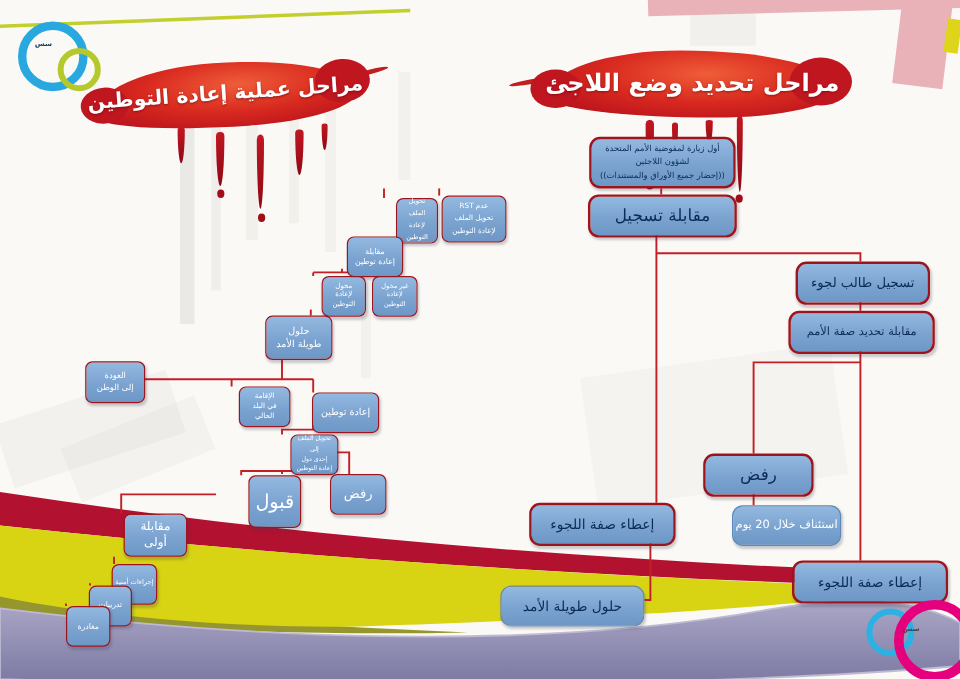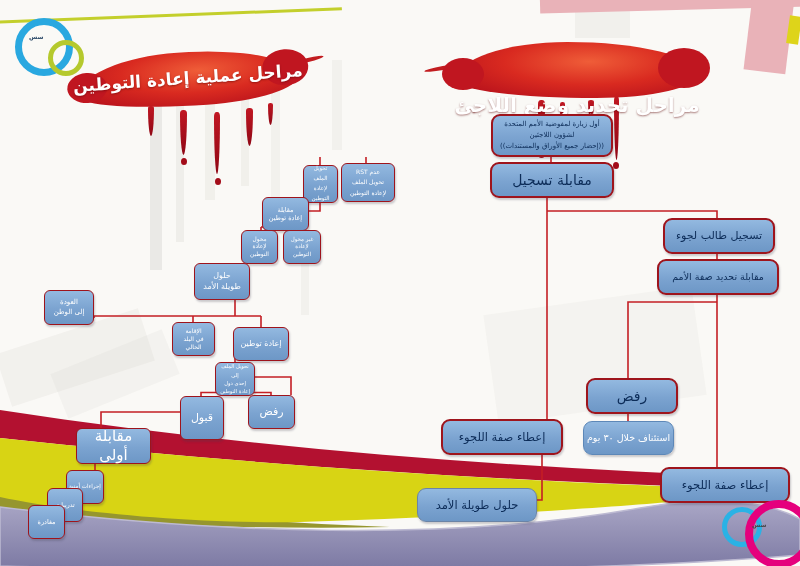--- a/index.html
+++ b/index.html
@@ -14,21 +14,21 @@
   
   .node{
     position:absolute;z-index:6;box-sizing:border-box;
     display:flex;align-items:center;justify-content:center;text-align:center;
     font-weight:normal;line-height:1.3;white-space:pre-line;padding:16px 2px;
     background:linear-gradient(180deg,#93b9e0 0%,#7ba3d0 55%,#6d97c6 100%);
     border:2px solid #9e141c;border-radius:9px;color:#0c2c58;
     box-shadow:1px 2px 2px rgba(60,60,80,.25);
   }
   .node.small{border-width:1.5px;border-radius:6px;}
-  .node.white{color:#ffffff;}
+  .node.white{color:#ffffff;margin-left:27px;}
   .node.plain{border:1px solid #5d88b8;}
   
   .banner{position:absolute;z-index:4;}
   .banner .blob{position:absolute;border-radius:46% 54% 42% 58% / 68% 58% 42% 32%;
     background:radial-gradient(ellipse at 55% 35%, #ef5d38 0%, #d92a20 45%, #ab081a 100%);}
   .banner .blob.b2{border-radius:50%;background:#c01620;}
   .banner .txt{position:absolute;left:0;right:0;text-align:center;color:#fff;
     font-weight:bold;z-index:3;text-shadow:0 1px 2px rgba(90,0,0,.5);}
   .drip{position:absolute;background:linear-gradient(180deg,#c11722,#8f0715);
     border-radius:45% 45% 50% 50% / 8% 8% 92% 92%;z-index:3;}
@@ -80,21 +80,21 @@
   <div class="logo-mark" style="left:29px;top:33px;font-size:6px;color:#1a3a5c;">سس</div>
 
   <div class="ring" style="left:722px;top:507px;width:30px;height:30px;border:5px solid #2ab2e5;"></div>
   <div class="ring" style="left:745px;top:500px;width:52px;height:52px;border:8px solid #e5007d;"></div>
   <div class="logo-mark" style="left:752px;top:521px;font-size:6px;color:#444;">سس</div>
 
   <div class="banner" style="left:448px;top:40px;width:258px;height:64px;">
     <span class="blob" style="left:8px;top:2px;right:8px;bottom:6px;"></span>
     <span class="blob b2" style="left:-6px;top:18px;width:42px;height:32px;"></span>
     <span class="blob b2" style="right:-4px;top:8px;width:52px;height:40px;"></span>
-    <span class="txt" style="top:17px;font-size:20px;margin-top:36px;" dir="rtl">مراحل تحديد وضع اللاجئ</span>
+    <span class="txt" style="top:17px;font-size:20px;" dir="rtl">مراحل تحديد وضع اللاجئ</span>
   </div>
   <div class="tail" style="left:424px;top:66px;width:38px;height:4px;transform:rotate(-10deg);"></div>
   <div class="drip" style="left:538px;top:100px;width:7px;height:48px;"></div>
   <div class="drip" style="left:560px;top:102px;width:5px;height:28px;"></div>
   <div class="drip" style="left:588px;top:100px;width:6px;height:20px;"></div>
   <div class="drip" style="left:614px;top:96px;width:5px;height:64px;"></div>
   <div class="drop" style="left:538px;top:150px;width:7px;height:8px;"></div>
   <div class="drop" style="left:613px;top:162px;width:6px;height:7px;"></div>
 
   <div class="banner" style="left:72px;top:50px;width:232px;height:62px;transform:rotate(-4deg);">
@@ -140,46 +140,46 @@
     </g>
   </svg>
 
   <div class="node" dir="rtl" style="left:491px;top:114px;width:122px;height:43px;font-size:7px;line-height:1.55;">أول زيارة لمفوضية الأمم المتحدة
 لشؤون اللاجئين
 ((إحضار جميع الأوراق والمستندات))</div>
   <div class="node" dir="rtl" style="left:663px;top:218px;width:112px;height:29px;font-size:11px;">تسجيل طالب لجوء</div>
   <div class="node" dir="rtl" style="left:490px;top:162px;width:124px;height:34px;font-size:14px;">مقابلة تسجيل</div>
   <div class="node" dir="rtl" style="left:657px;top:259px;width:122px;height:29px;font-size:9.5px;">مقابلة تحديد صفة الأمم</div>
   <div class="node" dir="rtl" style="left:586px;top:378px;width:92px;height:30px;font-size:14px;">رفض</div>
-  <div class="node white plain" dir="rtl" style="left:583px;top:421px;width:91px;height:30px;font-size:9.5px;">استئناف خلال ٣٠ يوم</div>
+  <div class="node white plain" dir="rtl" style="left:583px;top:421px;width:91px;height:30px;font-size:9.5px;">استئناف خلال 20 يوم</div>
   <div class="node" dir="rtl" style="left:441px;top:419px;width:122px;height:26px;font-size:11.5px;">إعطاء صفة اللجوء</div>
   <div class="node" dir="rtl" style="left:660px;top:467px;width:130px;height:30px;font-size:11.5px;">إعطاء صفة اللجوء</div>
   <div class="node" dir="rtl" style="left:417px;top:488px;width:120px;height:26px;font-size:11.5px;border-color:#6b84a6;border-width:1.5px;">حلول طويلة الأمد</div>
 
   <div class="node small white" dir="rtl" style="left:341px;top:163px;width:54px;height:39px;font-size:6px;line-height:1.7;">عدم RST
 تحويل الملف
 لإعادة التوطين</div>
   <div class="node small white" dir="rtl" style="left:303px;top:165px;width:35px;height:38px;font-size:5.5px;line-height:1.8;">تحويل الملف
 لإعادة التوطين</div>
   <div class="node small white" dir="rtl" style="left:262px;top:197px;width:47px;height:27px;font-size:6.5px;">مقابلة
 إعادة توطين</div>
   <div class="node small white" dir="rtl" style="left:283px;top:230px;width:38px;height:28px;font-size:5.5px;">غير مخول
 لإعادة التوطين</div>
   <div class="node small white" dir="rtl" style="left:241px;top:230px;width:37px;height:28px;font-size:5.8px;">مخول
 لإعادة التوطين</div>
   <div class="node small white" dir="rtl" style="left:194px;top:263px;width:56px;height:37px;font-size:8px;">حلول
 طويلة الأمد</div>
-  <div class="node small white" dir="rtl" style="left:44px;top:290px;width:50px;height:35px;font-size:7px;">العودة
+  <div class="node small white" dir="rtl" style="left:44px;top:301px;width:50px;height:35px;font-size:7px;">العودة
 إلى الوطن</div>
   <div class="node small white" dir="rtl" style="left:172px;top:322px;width:43px;height:29px;font-size:6px;">الإقامة
 في البلد الحالي</div>
   <div class="node small white" dir="rtl" style="left:233px;top:327px;width:56px;height:27px;font-size:8px;">إعادة توطين</div>
   <div class="node small white" dir="rtl" style="left:215px;top:362px;width:40px;height:33px;font-size:5.2px;line-height:1.6;">تحويل الملف إلى
 إحدى دول
 إعادة التوطين</div>
-  <div class="node small white" dir="rtl" style="left:180px;top:396px;width:44px;height:44px;font-size:11px;">قبول</div>
+  <div class="node small white" dir="rtl" style="left:180px;top:396px;width:44px;height:44px;font-size:16px;">قبول</div>
   <div class="node small white" dir="rtl" style="left:248px;top:395px;width:47px;height:31px;font-size:11px;">رفض</div>
-  <div class="node small white" dir="rtl" style="left:76px;top:428px;width:75px;height:36px;font-size:15px;">مقابلة أولى</div>
+  <div class="node small white" dir="rtl" style="left:76px;top:428px;width:53px;height:36px;font-size:10px;">مقابلة أولى</div>
   <div class="node small white" dir="rtl" style="left:66px;top:470px;width:38px;height:16px;font-size:5.6px;">إجراءات أمنية</div>
   <div class="node small white" dir="rtl" style="left:47px;top:488px;width:36px;height:15px;font-size:6.2px;">تدريبات</div>
   <div class="node small white" dir="rtl" style="left:28px;top:505px;width:37px;height:16px;font-size:6.5px;">مغادرة</div>
 
 </div>
 
 </body></html>

